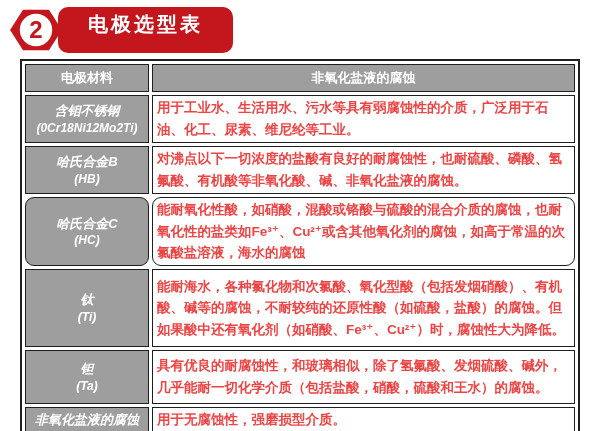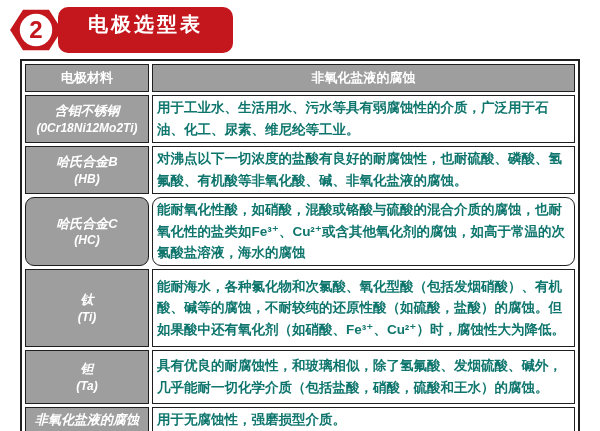--- a/index.html
+++ b/index.html
@@ -37,21 +37,21 @@
     vertical-align:middle;
   }
   th.hdr,td.mat{
     background:#9e9e9e;color:#ffffff;
     text-align:center;font-weight:bold;
   }
   th.hdr{font-size:13px;height:24px;}
   td.mat{width:114px;font-size:13px;line-height:1.35;font-style:italic;}
   td.mat .mat2{font-size:12px;}
   td.desc{
-    color:#0f766e;font-weight:bold;
+    color:#ef4444;font-weight:bold;
     font-size:13.5px;line-height:1.62;
     padding:2px 8px 2px 11px;
     text-align:left;
   }
   tr.h-r1 td{height:44px;} tr.h-r2 td{height:42px;} tr.h-r3 td{height:58px;border-radius:9px;}
   tr.h-r4 td{height:74px;} tr.h-r5 td{height:50px;} tr.h-r6 td{height:20px;}
   :root{--red:#c4161d;}
 </style>
 </head>
 <body>

